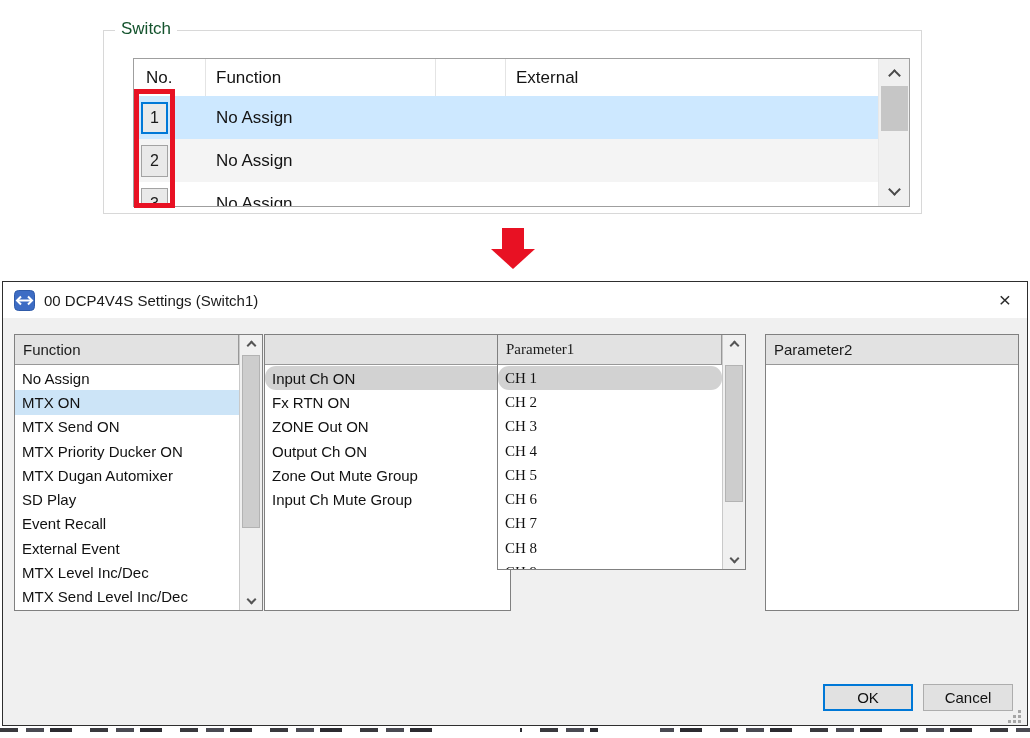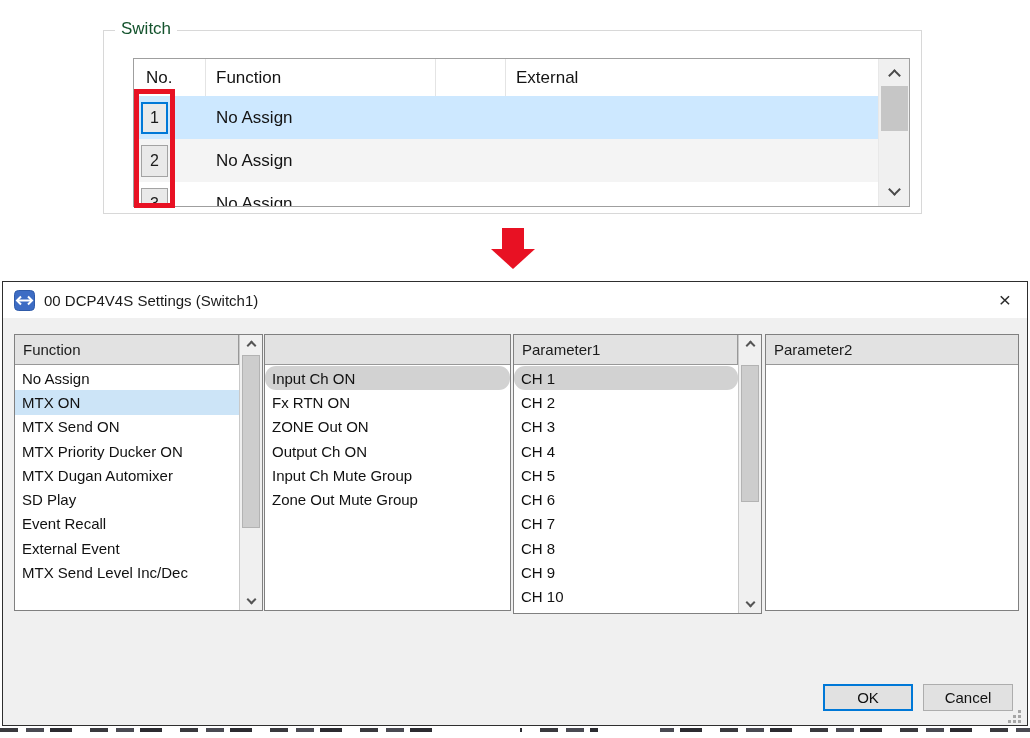--- a/index.html
+++ b/index.html
@@ -175,42 +175,43 @@
     <div class="lhead">Function</div>
     <div class="litems">
       <div class="litem">No Assign</div>
       <div class="litem sel-blue">MTX ON</div>
       <div class="litem">MTX Send ON</div>
       <div class="litem">MTX Priority Ducker ON</div>
       <div class="litem">MTX Dugan Automixer</div>
       <div class="litem">SD Play</div>
       <div class="litem">Event Recall</div>
       <div class="litem">External Event</div>
+      <div class="litem">MTX Level Inc/Dec</div>
       <div class="litem">MTX Send Level Inc/Dec</div>
     </div>
     <div class="vscroll">
       <span class="chev-s up"></span>
       <div class="vthumb" style="top:20px; height:173px;"></div>
       <span class="chev-s down"></span>
     </div>
   </div>
 
   <div class="lcol" style="left:261px; top:52px; width:247px; height:277px;">
     <div class="lhead"></div>
     <div class="litems">
       <div class="litem sel-gray">Input Ch ON</div>
       <div class="litem">Fx RTN ON</div>
       <div class="litem">ZONE Out ON</div>
       <div class="litem">Output Ch ON</div>
+      <div class="litem">Zone Out Mute Group</div>
       <div class="litem">Input Ch Mute Group</div>
-      <div class="litem">Zone Out Mute Group</div>
-    </div>
-  </div>
-
-  <div class="lcol has-scroll" style="left:510px; top:52px; width:249px; height:280px;">
+    </div>
+  </div>
+
+  <div class="lcol has-scroll" style="left:494px; top:52px; width:249px; height:236px;font-family:Liberation Serif, serif;">
     <div class="lhead">Parameter1</div>
     <div class="litems">
       <div class="litem sel-gray">CH 1</div>
       <div class="litem">CH 2</div>
       <div class="litem">CH 3</div>
       <div class="litem">CH 4</div>
       <div class="litem">CH 5</div>
       <div class="litem">CH 6</div>
       <div class="litem">CH 7</div>
       <div class="litem">CH 8</div>

